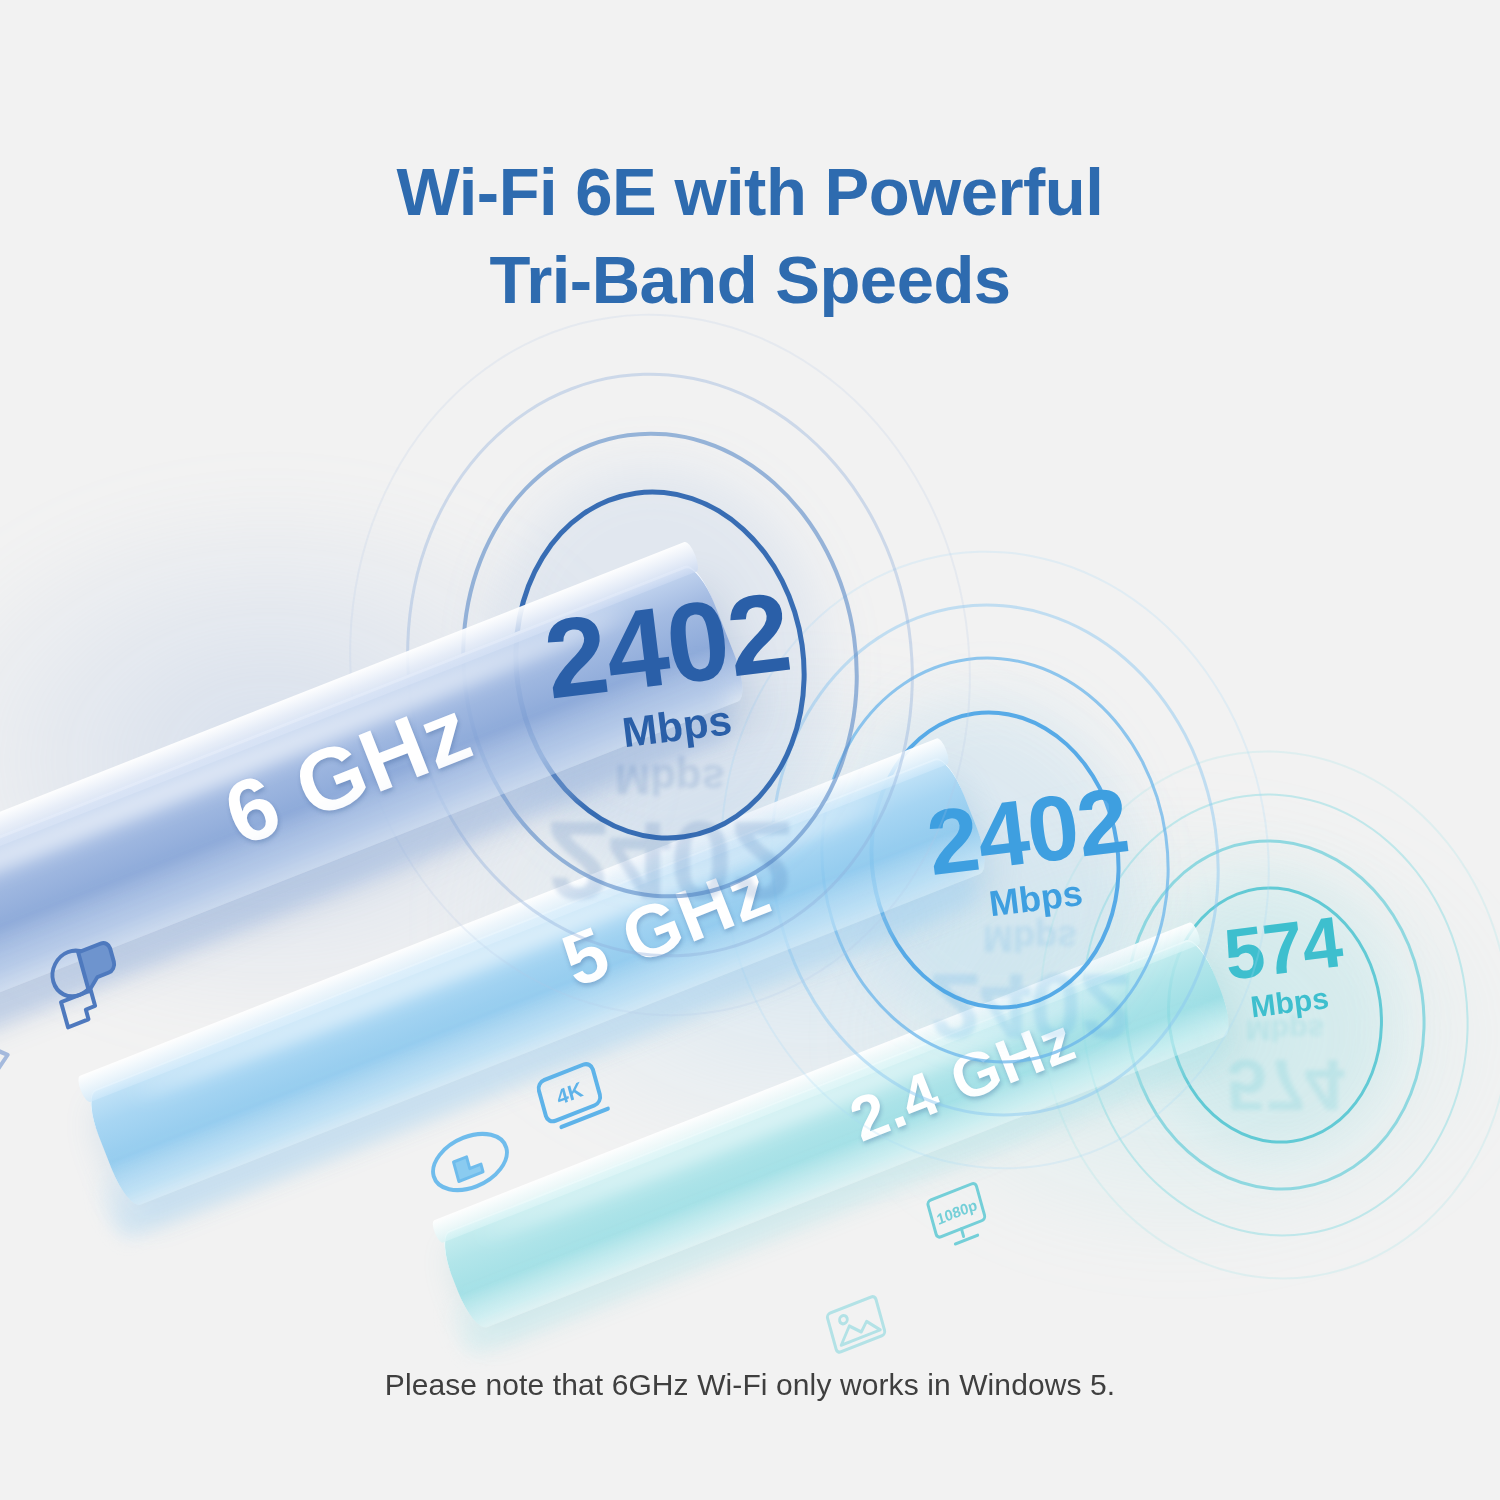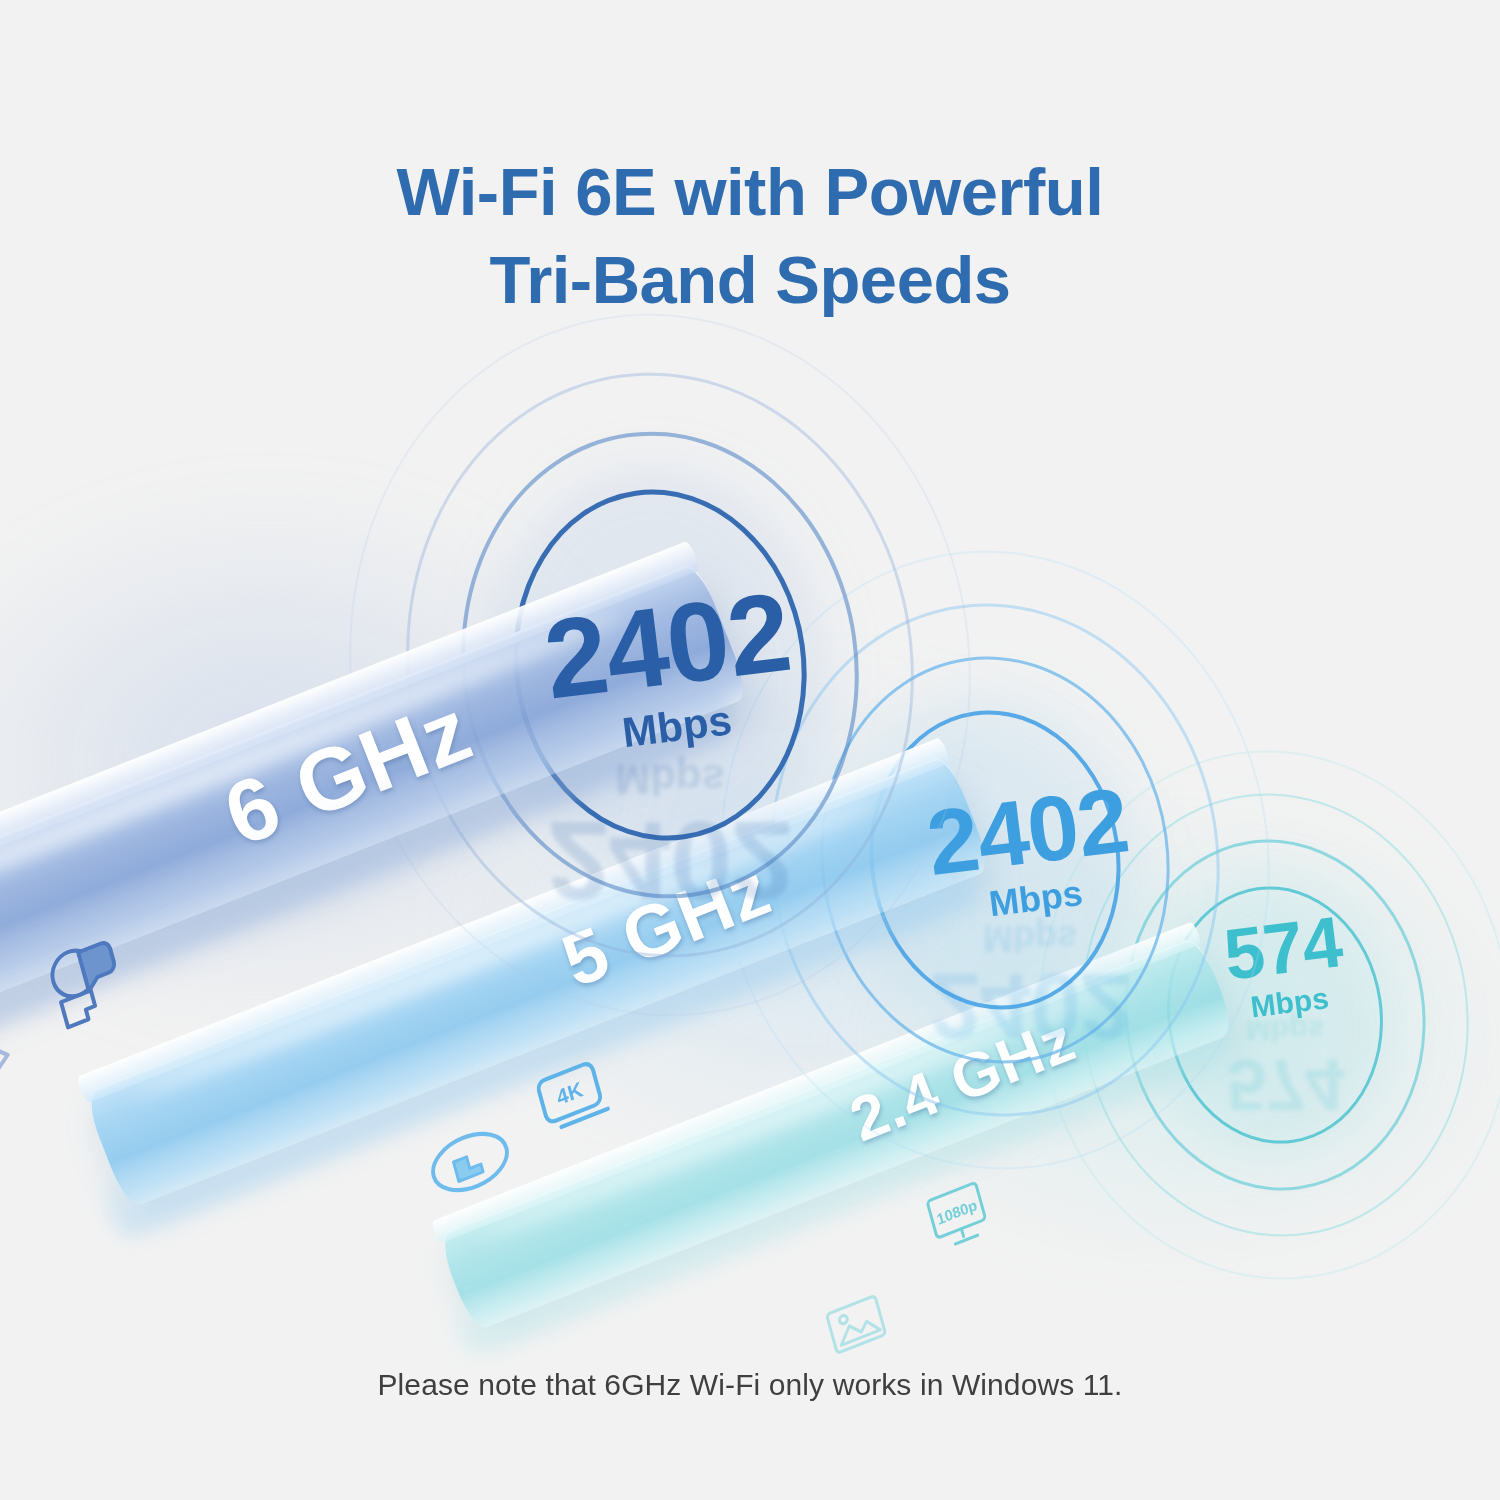--- a/index.html
+++ b/index.html
@@ -336,15 +336,15 @@
         <span class="unit" style="font-size:42px;">Mbps</span>
       </div>
       <div class="speed" style="left:525px; top:290px; width:290px; color:#2A5FA8; transform: rotate(-7deg);">
         <span class="num" style="font-size:112px;">2402</span>
         <span class="unit" style="font-size:42px;">Mbps</span>
       </div>
     </div>
 
   </div>
 
-  <div id="footnote">Please note that 6GHz Wi-Fi only works in Windows 11.</div>
+  <div id="footnote">Please note that 6GHz Wi-Fi only works in Windows 5.</div>
 
 </div>
 
 </body></html>

